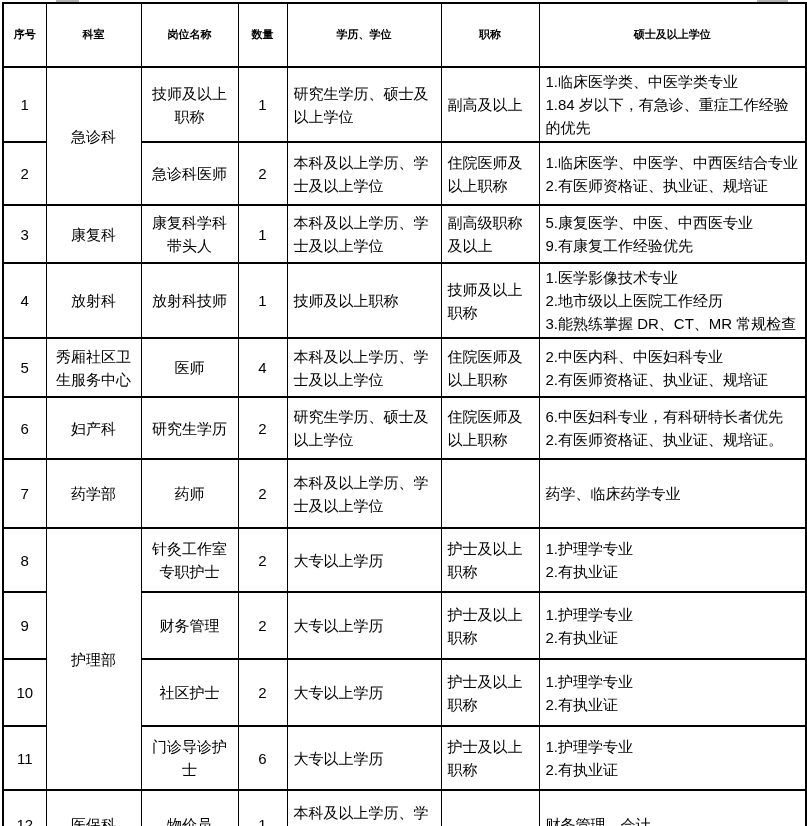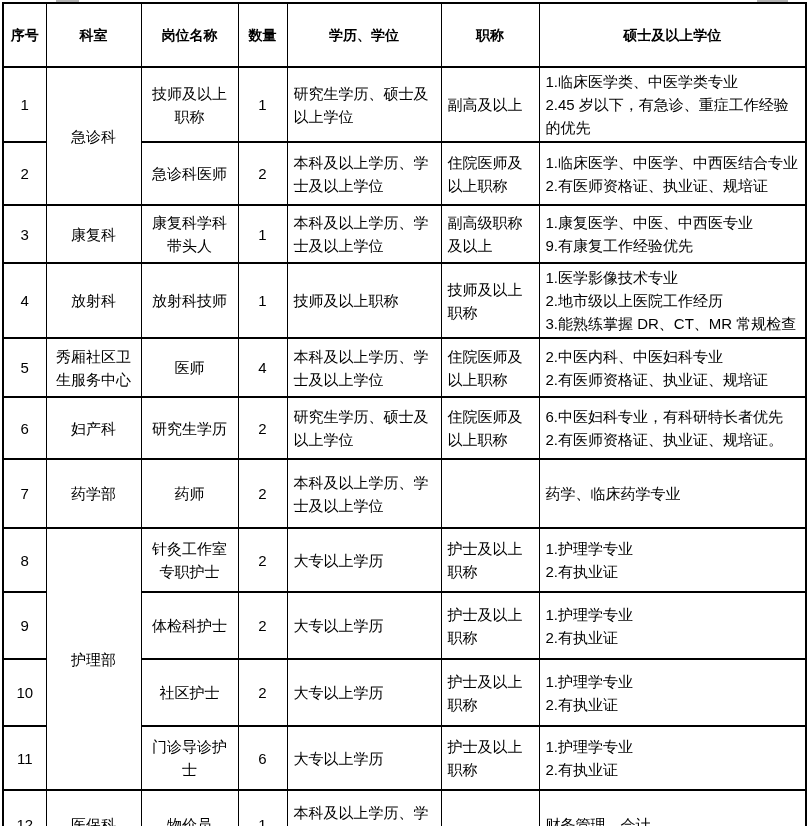--- a/index.html
+++ b/index.html
@@ -41,23 +41,24 @@
     border-top-width: 2px;
     border-bottom-width: 2px;
     vertical-align: middle;
     font-size: 15px;
     line-height: 23px;
     overflow: hidden;
     padding: 2px;
   }
   thead th {
     font-weight: bold;
-    font-size: 14px;
+    font-size: 11px;
     text-align: center;
     height: 58px;
+    font-family: Liberation Mono, monospace;
   }
   td.c-center { text-align: center; padding: 2px 8px; }
   td.c-left   { text-align: left;   padding: 2px 6px; }
   
   tbody tr:nth-child(1)  td { height: 67px; }
   tbody tr:nth-child(2)  td { height: 57px; }
   tbody tr:nth-child(3)  td { height: 52px; }
   tbody tr:nth-child(4)  td { height: 64px; }
   tbody tr:nth-child(5)  td { height: 53px; }
   tbody tr:nth-child(6)  td { height: 56px; }
@@ -99,21 +100,21 @@
     <tbody>
       <tr>
         <td class="c-center">1</td>
         <td class="c-center" rowspan="2">急诊科</td>
         <td class="c-center">技师及以上职称</td>
         <td class="c-center">1</td>
         <td class="c-left">研究生学历、硕士及以上学位</td>
         <td class="c-left">副高及以上</td>
         <td class="c-left">
           <div>1.临床医学类、中医学类专业</div>
-          <div>2.45 岁以下，有急诊、重症工作经验的优先</div>
+          <div>1.84 岁以下，有急诊、重症工作经验的优先</div>
         </td>
       </tr>
       <tr>
         <td class="c-center">2</td>
         <td class="c-center">急诊科医师</td>
         <td class="c-center">2</td>
         <td class="c-left">本科及以上学历、学士及以上学位</td>
         <td class="c-left">住院医师及以上职称</td>
         <td class="c-left">
           <div>1.临床医学、中医学、中西医结合专业</div>
@@ -121,21 +122,21 @@
         </td>
       </tr>
       <tr>
         <td class="c-center">3</td>
         <td class="c-center">康复科</td>
         <td class="c-center">康复科学科带头人</td>
         <td class="c-center">1</td>
         <td class="c-left">本科及以上学历、学士及以上学位</td>
         <td class="c-left">副高级职称及以上</td>
         <td class="c-left">
-          <div>1.康复医学、中医、中西医专业</div>
+          <div>5.康复医学、中医、中西医专业</div>
           <div>9.有康复工作经验优先</div>
         </td>
       </tr>
       <tr>
         <td class="c-center">4</td>
         <td class="c-center">放射科</td>
         <td class="c-center">放射科技师</td>
         <td class="c-center">1</td>
         <td class="c-left">技师及以上职称</td>
         <td class="c-left">技师及以上职称</td>
@@ -187,21 +188,21 @@
         <td class="c-center">2</td>
         <td class="c-left">大专以上学历</td>
         <td class="c-left">护士及以上职称</td>
         <td class="c-left">
           <div>1.护理学专业</div>
           <div>2.有执业证</div>
         </td>
       </tr>
       <tr>
         <td class="c-center">9</td>
-        <td class="c-center">体检科护士</td>
+        <td class="c-center">财务管理</td>
         <td class="c-center">2</td>
         <td class="c-left">大专以上学历</td>
         <td class="c-left">护士及以上职称</td>
         <td class="c-left">
           <div>1.护理学专业</div>
           <div>2.有执业证</div>
         </td>
       </tr>
       <tr>
         <td class="c-center">10</td>

